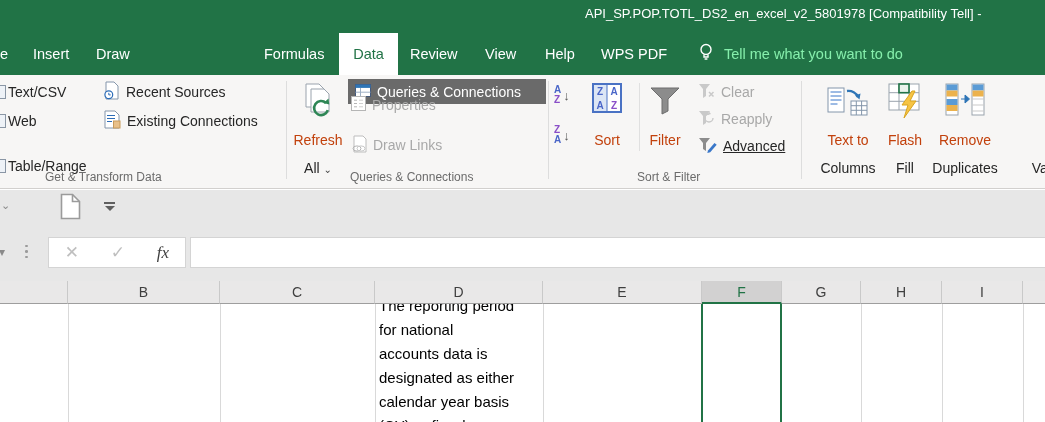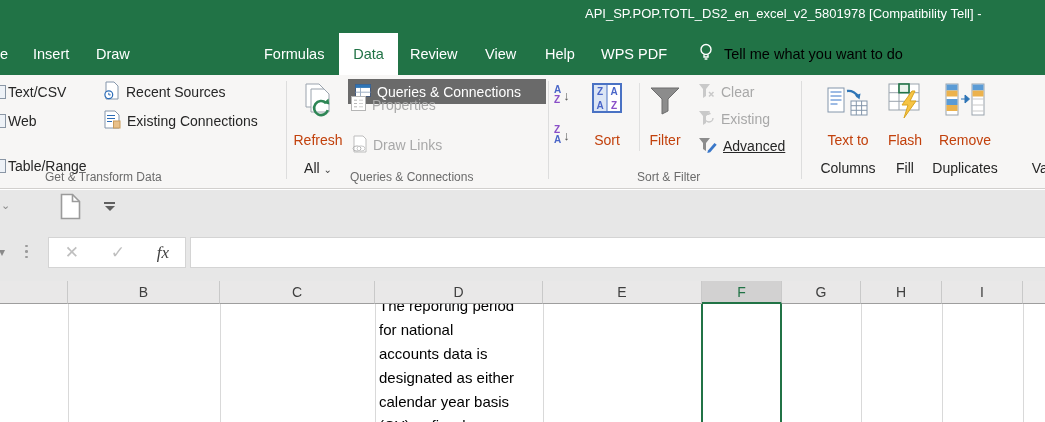--- a/index.html
+++ b/index.html
@@ -8,21 +8,21 @@
 
   
   .titlebar{position:absolute;left:0;top:0;width:100%;height:28px;background:#217346;}
   .title-text{position:absolute;left:585px;top:6px;color:#fff;font-size:13px;white-space:nowrap;}
 
   
   .tabrow{position:absolute;left:0;top:28px;width:100%;height:47px;background:#217346;}
   .tab{position:absolute;top:5px;height:42px;line-height:42px;color:#fff;font-size:14.5px;white-space:nowrap;cursor:default;}
   .tab.active{background:#fff;color:#217346;text-align:center;}
   .bulb{position:absolute;top:15px;}
-  .tellme{position:absolute;top:5px;height:42px;line-height:42px;color:#000000;font-size:14.5px;white-space:nowrap;}
+  .tellme{position:absolute;top:5px;height:42px;line-height:42px;color:#86efac;font-size:14.5px;white-space:nowrap;}
 
   
   .ribbon{position:absolute;left:0;top:75px;width:100%;height:114px;background:#f7f6f5;border-bottom:1px solid #d2d0ce;box-sizing:border-box;}
   .vsep{position:absolute;top:6px;height:98px;width:1px;background:#ddd;}
   .vsep-inner{position:absolute;top:8px;height:68px;width:1px;background:#e0e0e0;}
   .grouplabel{position:absolute;top:95px;font-size:12px;color:#6b6b6b;white-space:nowrap;}
   .rbtn{position:absolute;display:flex;align-items:center;font-size:14px;color:#262626;white-space:nowrap;cursor:default;}
   .rbtn .lbl{margin-left:6px;}
   .rbtn.disabled{color:#a8a8a8;}
   .bigbtn{position:absolute;top:4px;height:88px;text-align:center;cursor:default;}
@@ -227,21 +227,21 @@
       <span class="lbl">Clear</span>
     </div>
     <div class="rbtn disabled" style="left:698px;top:34px;height:20px;">
       <span>
         <svg width="17" height="16" viewBox="0 0 17 16">
             <path d="M1 1h11L8 6v7l-3 2V6z" fill="#c9c9c9"></path>
             <path d="M15 8a4 4 0 1 1-4-4" stroke="#c9c9c9" fill="none" stroke-width="1.4"></path>
             <path d="M11 1.5l2 2.5-3 1z" fill="#c9c9c9"></path>
           </svg>
       </span>
-      <span class="lbl">Existing</span>
+      <span class="lbl">Reapply</span>
     </div>
     <div class="rbtn" style="left:698px;top:61px;height:20px;text-decoration:underline;">
       <span>
         <svg width="19" height="16" viewBox="0 0 19 16">
             <path d="M1 1h11L8 6v8l-3-2V6z" fill="#8c8c8c"></path>
             <path d="M10 13.5l6.5-7.5 2.2 1.8-6.5 7.5-2.9.6z" fill="#3a77c9"></path>
           </svg>
       </span>
       <span class="lbl">Advanced</span>
     </div>

